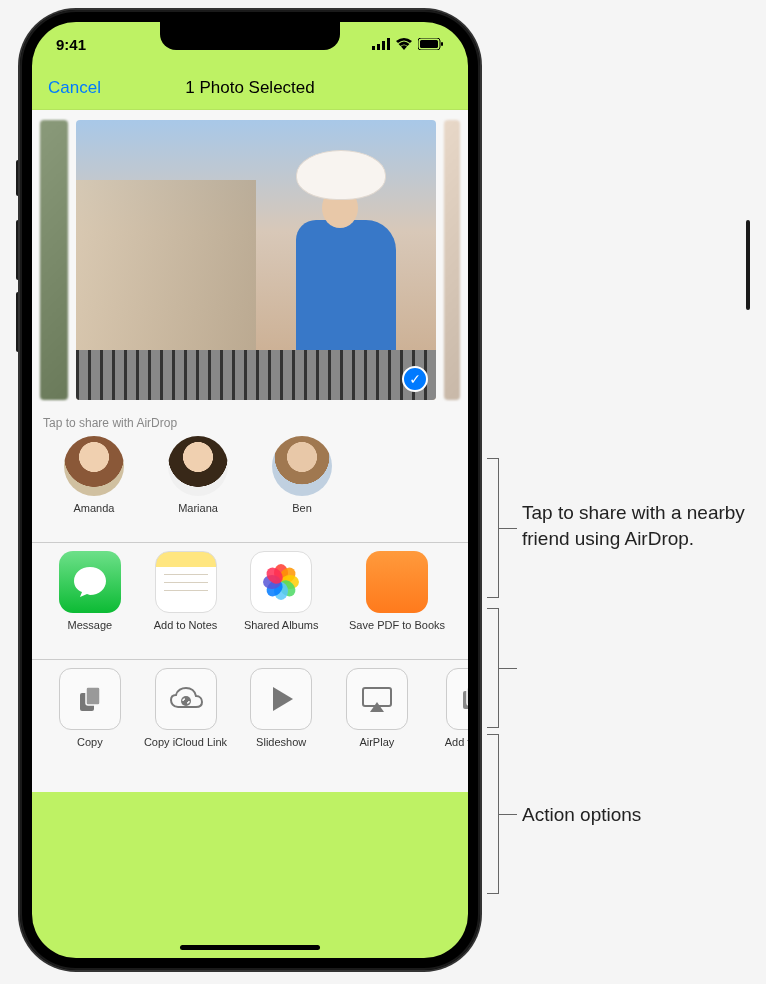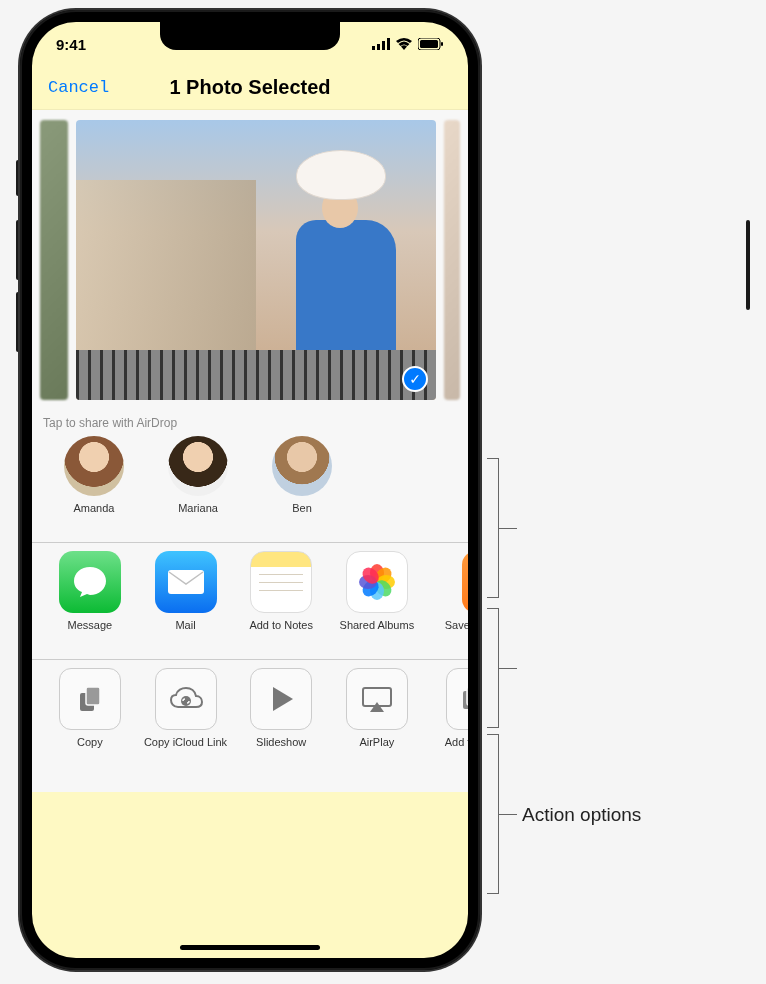--- a/index.html
+++ b/index.html
@@ -14,43 +14,43 @@
       padding: 12px;
       box-shadow: 0 0 0 2px #333, inset 0 0 0 2px #1a1a1a;
     }
     .side-button { position: absolute; background: #1a1a1a; border-radius: 2px; }
     .sb-left1 { left: 16px; top: 160px; width: 4px; height: 36px; }
     .sb-left2 { left: 16px; top: 220px; width: 4px; height: 60px; }
     .sb-left3 { left: 16px; top: 292px; width: 4px; height: 60px; }
     .sb-right { right: 16px; left: auto; top: 220px; width: 4px; height: 90px; }
     .screen {
       width: 100%; height: 100%;
-      background: #fef9c3;
+      background: #bef264;
       border-radius: 44px;
       overflow: hidden;
       position: relative;
     }
     .notch {
       position: absolute; top: 0; left: 50%; transform: translateX(-50%);
       width: 180px; height: 28px; background: #000;
       border-bottom-left-radius: 16px; border-bottom-right-radius: 16px;
       z-index: 10;
     }
     .status-bar {
       height: 44px; display: flex; justify-content: space-between; align-items: center;
       padding: 0 24px; font-size: 15px; font-weight: 600;
       position: relative; z-index: 5;
     }
     .status-right { display: flex; align-items: center; gap: 6px; }
     .nav-bar {
       height: 44px; display: flex; align-items: center; justify-content: center;
       position: relative; border-bottom: 0.5px solid rgba(0,0,0,0.05);
     }
-    .nav-cancel { position: absolute; left: 16px; color: #007AFF; font-size: 17px; font-family: Liberation Mono, monospace; }
-    .nav-title { font-size: 20px; font-weight: 700; }
+    .nav-cancel { position: absolute; left: 16px; color: #007AFF; font-size: 17px; }
+    .nav-title { font-size: 17px; font-weight: 400; }
     .photo-area {
       height: 300px; background: #f7f7f7;
       display: flex; align-items: center; justify-content: center;
       padding: 10px 0; gap: 8px; overflow: hidden;
     }
     .photo-thumb {
       height: 280px; flex: 0 0 auto;
       border-radius: 4px; position: relative;
     }
     .photo-peek-left { width: 28px; background: linear-gradient(135deg,#8a9a7a,#6a7a5a); filter: blur(1px); }
@@ -223,29 +223,20 @@
       </div>
 
       <div class="apps-row">
         <div class="app-item">
           <div class="app-icon app-message">
             <svg width="36" height="34" viewBox="0 0 36 34">
                 <path d="M18 2 C9 2 2 8 2 16 C2 21 5 25 10 27 L8 32 L15 29 C16 29 17 30 18 30 C27 30 34 24 34 16 C34 8 27 2 18 2 Z" fill="#fff"></path>
               </svg>
           </div>
           <div class="app-name">Message</div>
-        </div>
-        <div class="app-item">
-          <div class="app-icon app-mail">
-            <svg width="40" height="28" viewBox="0 0 40 28">
-                <rect x="2" y="2" width="36" height="24" rx="3" fill="#fff"></rect>
-                <path d="M3 4 L20 16 L37 4" stroke="#c0c0c0" stroke-width="1.5" fill="none"></path>
-              </svg>
-          </div>
-          <div class="app-name">Mail</div>
         </div>
         <div class="app-item">
           <div class="app-icon app-notes">
             <div class="notes-lines"></div>
           </div>
           <div class="app-name">Add to Notes</div>
         </div>
         <div class="app-item">
           <div class="app-icon app-photos">
             <div class="photos-flower">
@@ -317,20 +308,21 @@
           <div class="action-name" style="margin-left:20px;white-space:nowrap">Add to Album</div>
         </div>
       </div>
 
       <div class="home-indicator"></div>
     </div>
   </div>
 
   <div class="callout-bracket" style="left:487px;top:458px;width:12px;height:140px"></div>
   <div class="callout-line" style="left:499px;top:528px;width:18px"></div>
+  <div class="callout-text" style="left:522px;top:500px;width:230px">Tap to share with a nearby friend using AirDrop.</div>
 
   <div class="callout-bracket" style="left:487px;top:608px;width:12px;height:120px"></div>
   <div class="callout-line" style="left:499px;top:668px;width:18px"></div>
 
   <div class="callout-bracket" style="left:487px;top:734px;width:12px;height:160px"></div>
   <div class="callout-line" style="left:499px;top:814px;width:18px"></div>
   <div class="callout-text" style="left:522px;top:802px">Action options</div>
 </div>
 
 </body></html>

